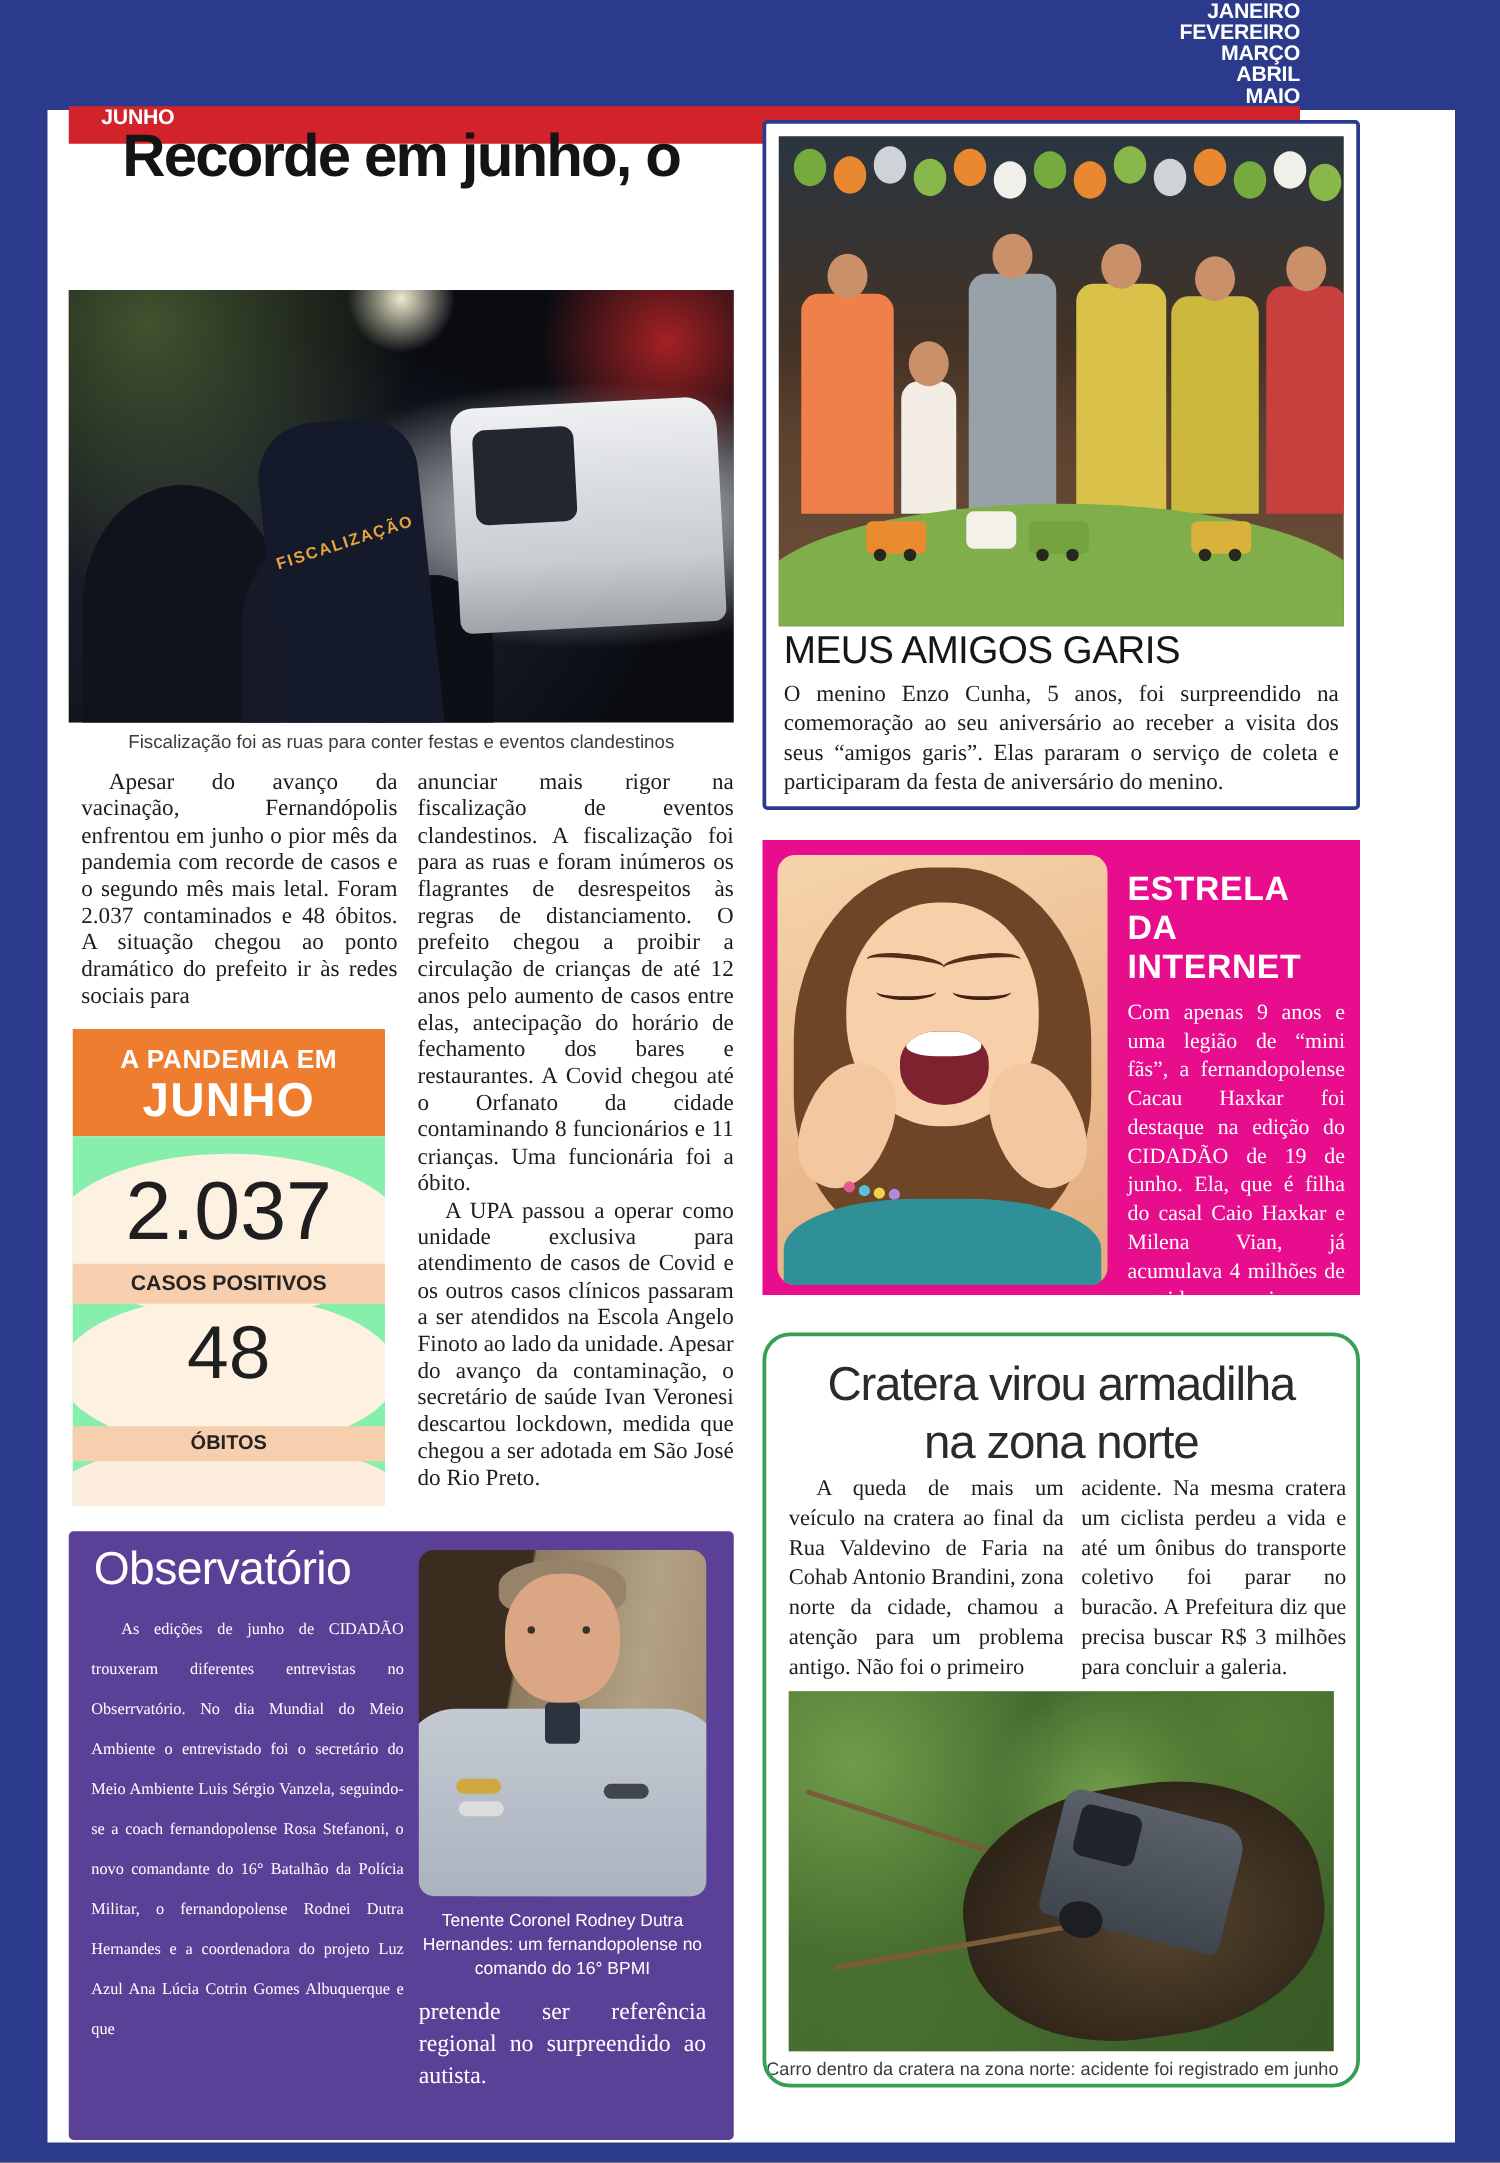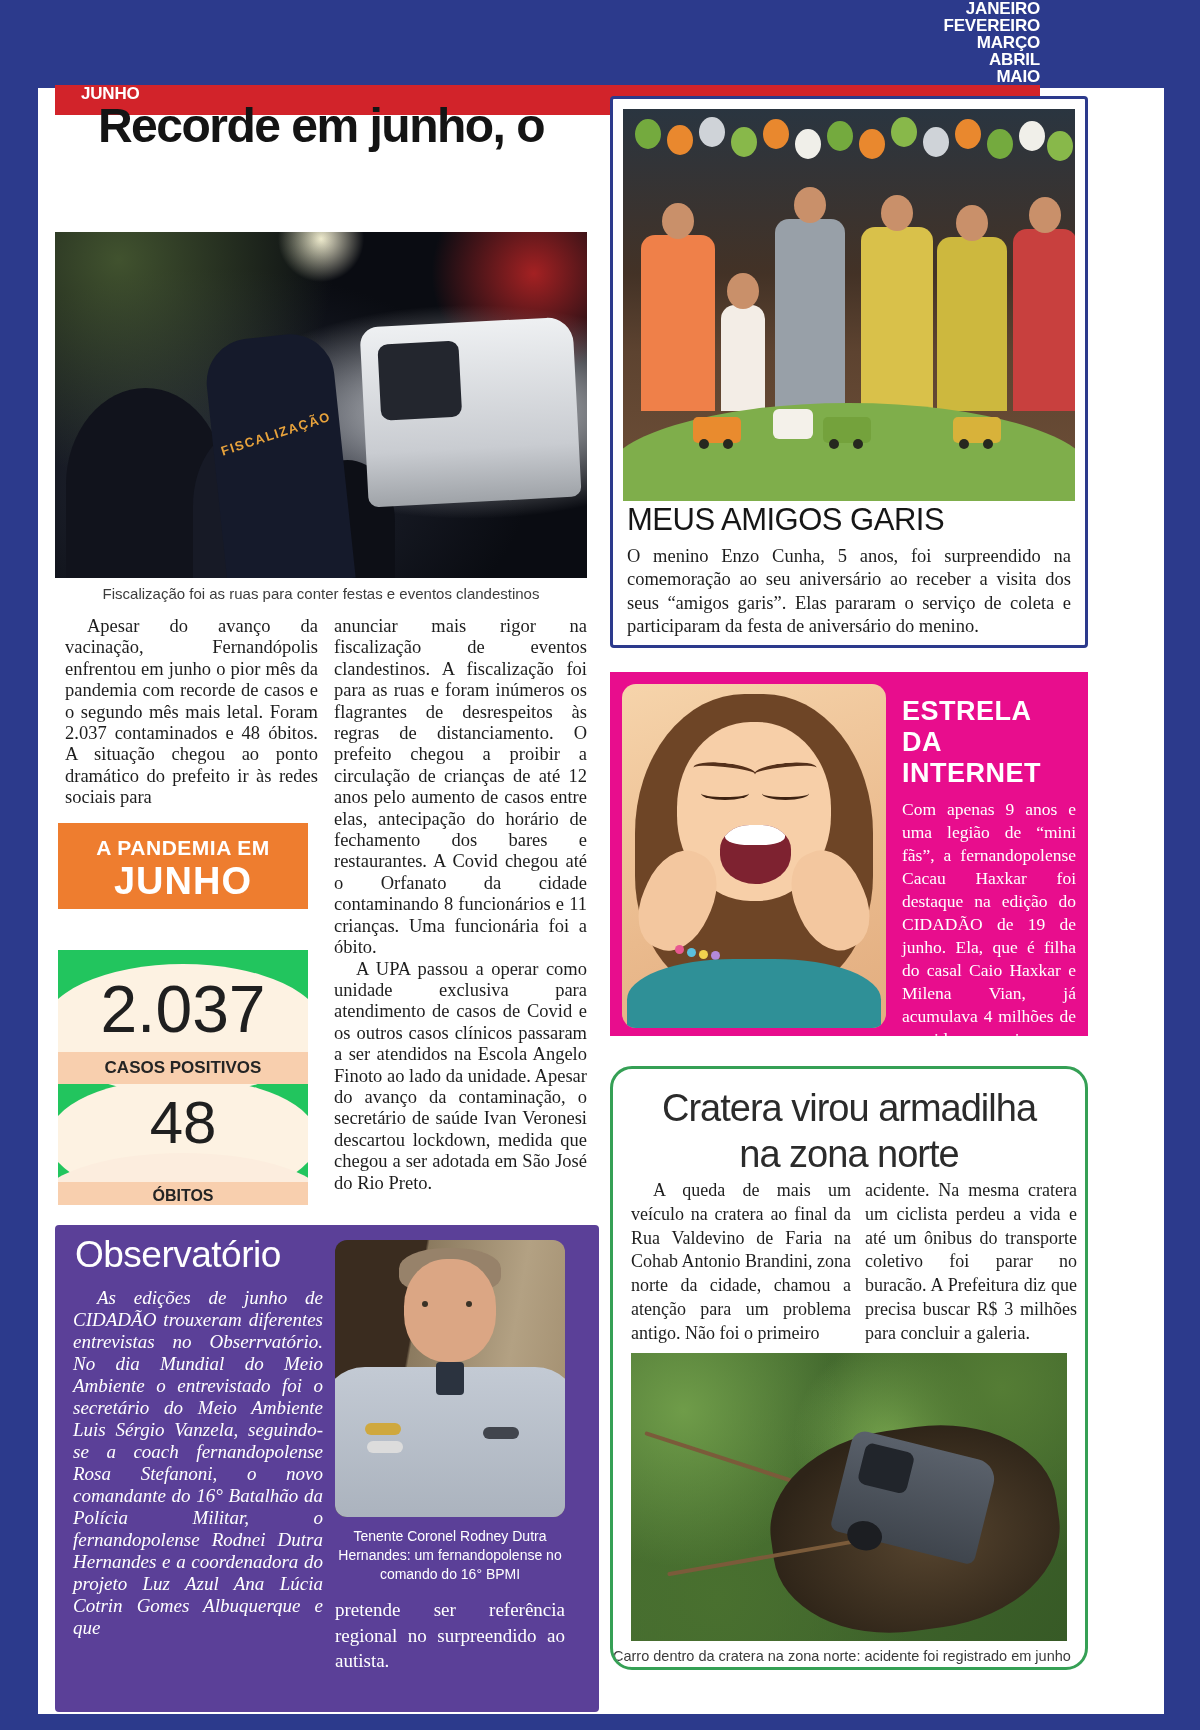--- a/index.html
+++ b/index.html
@@ -42,36 +42,36 @@
   .mcol1{left:65px;top:616px;width:253px;}
   .mcol1 p{text-indent:22px;}
   .mcol2{left:334px;top:616px;width:253px;}
   .mcol2 p.ind{text-indent:22px;}
 
   
   .pandbox{left:58px;top:823px;width:250px;height:382px;overflow:hidden;}
   .pand-head{left:0;top:0;right:0;height:86px;background:#ee7d2f;color:#fff;text-align:center;padding-top:13px;box-sizing:border-box;}
   .pand-t1{font:700 21px/24px "Liberation Sans",sans-serif;letter-spacing:.5px;display:block;}
   .pand-t2{font:700 38px/42px "Liberation Sans",sans-serif;letter-spacing:1px;display:block;}
-  .pand-body{left:0;top:86px;right:0;bottom:0;background:#22c55e;overflow:hidden;margin-top:41px;}
+  .pand-body{left:0;top:86px;right:0;bottom:0;background:#86efac;overflow:hidden;}
   .ell{border-radius:50%;}
   .ell1{left:-16px;top:14px;width:282px;height:130px;background:#fdf2e2;}
   .ell2{left:-10px;top:128px;width:270px;height:122px;background:#fdf2e2;}
   .ell3{left:-20px;bottom:-48px;width:290px;height:100px;background:#fcedde;}
   .pand-num{left:0;right:0;text-align:center;color:#1f1f1f;font-family:"Liberation Sans",sans-serif;}
   .num1{top:22px;font-size:66px;line-height:74px;}
   .num2{top:138px;font-size:60px;line-height:70px;}
   .band{left:0;right:0;background:#f8cfae;color:#242424;text-align:center;}
   .band1{top:102px;height:32px;font:700 17px/32px "Liberation Sans",sans-serif;}
   .band2{top:232px;height:28px;font:700 16px/28px "Liberation Sans",sans-serif;}
 
   
-  .purple{left:55px;top:1225px;width:532px;height:487px;background:#5b4098;border-radius:4px;overflow:hidden;padding-left:12px;}
+  .purple{left:55px;top:1225px;width:532px;height:487px;background:#5b4098;border-radius:4px;overflow:hidden;}
   .obs-title{left:20px;top:8px;color:#fff;font:400 37px/44px "Liberation Sans",sans-serif;letter-spacing:-.5px;}
-  .obs-col1{left:18px;top:62px;width:250px;color:#fff;font-size:19px;line-height:22px;font-style:italic;}
+  .obs-col1{left:18px;top:62px;width:250px;color:#fff;font-size:13px;line-height:32px;}
   .obs-col1 p{margin:0;text-indent:24px;}
   .obs-photo{left:280px;top:15px;width:230px;height:277px;border-radius:12px;overflow:hidden;
      background:linear-gradient(100deg,#3a2c1f 0%,#3a2c1f 33%,#8b7a5f 34%,#b3a183 70%,#a08c6d 100%);}
   .col-torso{left:-6%;bottom:-2%;width:112%;height:56%;background:linear-gradient(180deg,#c3cad4,#aab2bd);border-radius:44px 44px 0 0;}
   .col-under{left:44%;bottom:44%;width:12%;height:12%;background:#2b333f;border-radius:4px;}
   .col-head{left:30%;top:7%;width:40%;height:37%;background:#dba684;border-radius:46%;}
   .col-hair{left:28%;top:3%;width:44%;height:16%;background:#97826a;border-radius:46% 46% 36% 36%;}
   .col-eyes{left:38%;top:22%;width:6px;height:6px;border-radius:50%;background:#3a3226;box-shadow:44px 0 0 #3a3226;}
   .col-badge{left:13%;top:66%;width:36px;height:12px;background:#cfa83e;border-radius:6px;
              box-shadow:2px 18px 0 #dcdcdc,118px 4px 0 #41454d;}

